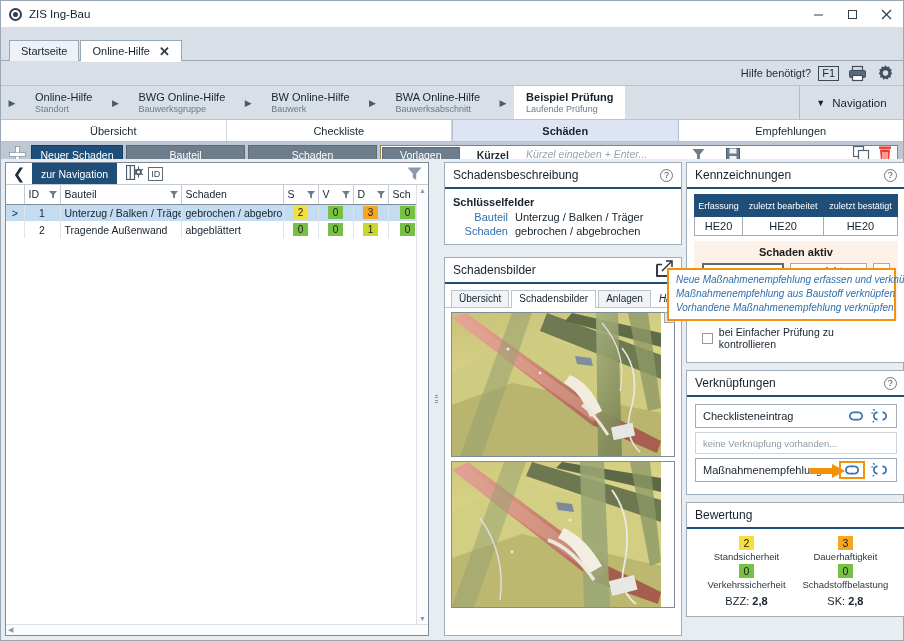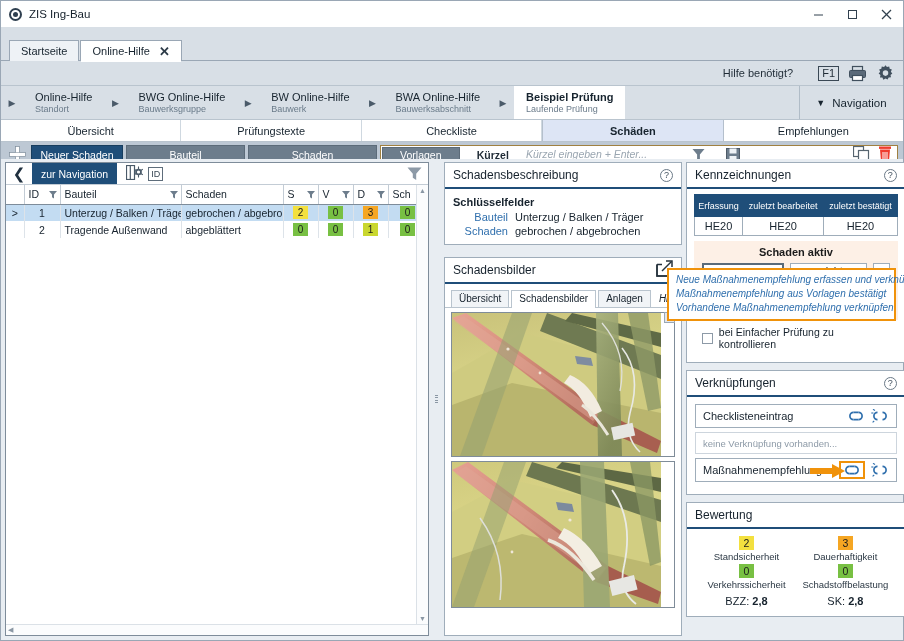--- a/index.html
+++ b/index.html
@@ -78,21 +78,21 @@
   .helpbar {
     height: 25px;
     background: #d8dfe6;
     display:flex; align-items:center; justify-content:flex-end;
     padding-right: 8px;
     border-bottom:1px solid #b9c4ce;
   }
   .help-text { font-size:11px; color:#1f2b36; margin-right:7px; }
   .f1-key {
     border:1px solid #3a4855; padding:0px 3px; font-size:11px;
-    color:#1f2b36; line-height:13px; height:15px; display:flex;align-items:center;margin-left:18px;
+    color:#1f2b36; line-height:13px; height:15px; display:flex;align-items:center;
   }
   .icon-btn { margin-left:9px; display:flex;align-items:center; }
 
   
   .crumbbar {
     height: 34px;
     background: #d8dfe6;
     display:flex; align-items:stretch;
     border-bottom:1px solid #b9c4ce;
   }
@@ -449,23 +449,20 @@
     </div>
     <div class="nav-box">
       <span class="caret">▼</span>
       <span>Navigation</span>
     </div>
   </div>
 
   <div class="sectiontabs">
     <div class="sectiontab">
         <span>Übersicht</span>
-      </div>
-    <div class="sectiontab">
-        <span>Prüfungstexte</span>
       </div>
     <div class="sectiontab">
         <span>Checkliste</span>
       </div>
     <div class="sectiontab active">
         <span>Schäden</span>
       </div>
     <div class="sectiontab">
         <span>Empfehlungen</span>
       </div>
@@ -902,19 +899,19 @@
             <div class="bew-col bew-sum">
               <span>SK:</span>
               <b>2,8</b>
             </div>
           </div>
         </div>
       </div>
 
       <div class="tooltip" style="left:-19px; top:106px; width:229px;">
         <div>Neue Maßnahmenempfehlung erfassen und verknüpfen</div>
-        <div>Maßnahmenempfehlung aus Vorlagen bestätigt</div>
+        <div>Maßnahmenempfehlung aus Baustoff verknüpfen</div>
         <div>Vorhandene Maßnahmenempfehlung verknüpfen</div>
       </div>
 
     </div>
   </div>
 </div>
 
 </body></html>

